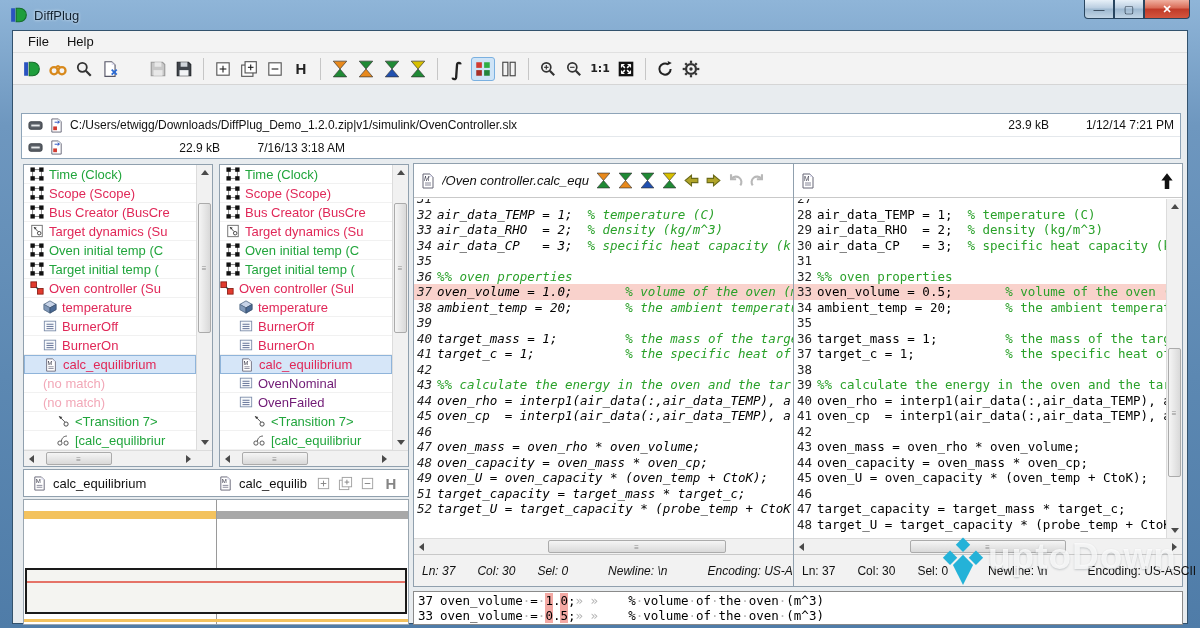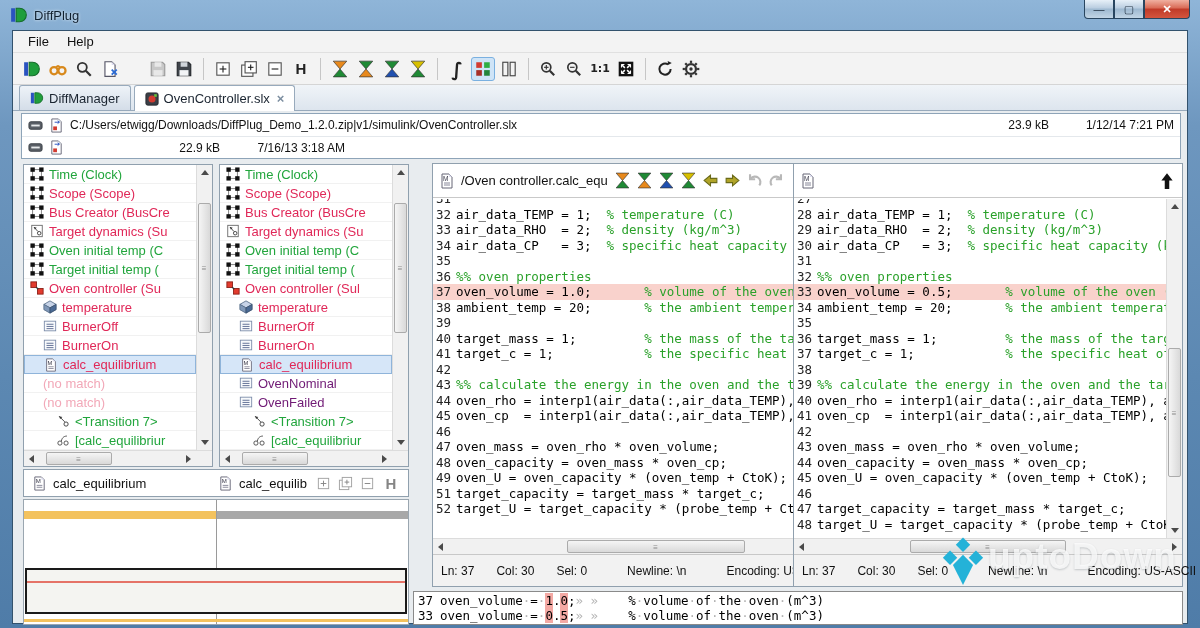--- a/index.html
+++ b/index.html
@@ -63,21 +63,21 @@
   .tri{width:0;height:0;border-style:solid;}
   .tri.up{border-width:0 4px 5px 4px;border-color:transparent transparent #4a4a4a transparent;}
   .tri.dn{border-width:5px 4px 0 4px;border-color:#4a4a4a transparent transparent transparent;}
   .tri.lf{border-width:4px 5px 4px 0;border-color:transparent #4a4a4a transparent transparent;}
   .tri.rt{border-width:4px 0 4px 5px;border-color:transparent transparent transparent #4a4a4a;}
   .vthumb{position:absolute;left:1px;right:1px;background:linear-gradient(90deg,#f5f5f5,#d9d9d9);border:1px solid #ababab;border-radius:2px;}
   .hthumb{position:absolute;top:1px;bottom:1px;background:linear-gradient(180deg,#f5f5f5,#d9d9d9);border:1px solid #ababab;border-radius:2px;}
   .grip{position:absolute;left:50%;top:50%;transform:translate(-50%,-50%);font-size:8px;color:#8a8a8a;letter-spacing:1px;}
   
   .editor{top:132px;height:424px;}
-  .ed1{left:419px;width:448px;}
+  .ed1{left:400px;width:448px;font-style:italic;}
   .ed2{left:780px;width:390px;}
   .edheader{position:absolute;left:0;top:0;right:0;height:34px;border-bottom:1px solid #c9c9c9;display:flex;align-items:center;padding:0 6px;background:#fff;}
   .edheader svg.doc{width:16px;height:16px;margin-right:6px;flex:none;}
   .edtitle{font-size:13px;color:#111;white-space:nowrap;overflow:hidden;}
   .ed1 .edtitle{width:150px;flex:none;}
   .edtools{display:flex;align-items:center;}
   .edtools .tbtn{width:22px;height:22px;margin:0;}
   .edtools .tbtn svg{width:17px;height:17px;}
   .spacer{flex:1;}
   .uparr svg{width:18px;height:18px;}
@@ -342,38 +342,20 @@
                 <line x1="2.9" y1="2.9" x2="4.3" y2="4.3"></line>
                 <line x1="11.7" y1="11.7" x2="13.1" y2="13.1"></line>
                 <line x1="13.1" y1="2.9" x2="11.7" y2="4.3"></line>
                 <line x1="2.9" y1="13.1" x2="4.3" y2="11.7"></line>
               </g>
             </svg>
           </span>
         </span>
       </div>
 
-    <div class="tabbar">
-      <div class="tab">
-        <svg viewBox="0 0 16 16">
-            <rect x="1" y="2" width="3.5" height="12" fill="#2a52c0"></rect>
-            <path d="M5.5 2 h3 a6 6 0 0 1 0 12 h-3 z" fill="#1f9e3c" stroke="#156e2a"></path>
-          </svg>
-        <span>DiffManager</span>
-      </div>
-      <div class="tab active">
-        <svg viewBox="0 0 16 16">
-            <rect x="1" y="1" width="14" height="14" rx="2" fill="#3a3f46" stroke="#23272c"></rect>
-            <circle cx="8" cy="8" r="4" fill="#d23b30"></circle>
-            <rect x="10.5" y="2.5" width="3" height="3" fill="#67c23c"></rect>
-          </svg>
-        <span>OvenController.slx</span>
-        <span class="closex">×</span>
-      </div>
-    </div>
 
     <div class="filebox">
       <div class="frow">
         <svg viewBox="0 0 16 16">
             <rect x="1" y="4" width="14" height="8" rx="2" fill="#5a5f66" stroke="#3a3f45"></rect>
             <rect x="3.5" y="7" width="9" height="2" fill="#e8eaec"></rect>
           </svg>
         <svg viewBox="0 0 16 16">
             <path d="M3 1 h7 l3 3 v11 h-10 z" fill="#fff" stroke="#667"></path>
             <path d="M10 1 l3 3 h-3 z" fill="#ccd5dd"></path>
@@ -645,21 +627,21 @@
               <svg viewBox="0 0 16 16">
                 <rect x="3" y="3" width="10" height="10" fill="none" stroke="#777"></rect>
                 <rect x="0.5" y="0.5" width="5" height="5" fill="#111"></rect>
                 <rect x="10.5" y="0.5" width="5" height="5" fill="#111"></rect>
                 <rect x="0.5" y="10.5" width="5" height="5" fill="#111"></rect>
                 <rect x="10.5" y="10.5" width="5" height="5" fill="#111"></rect>
               </svg>
             </span>
             <span class="tlabel tl-g">Target initial temp (</span>
           </div>
-          <div class="trow" style="padding-left:6px">
+          <div class="trow" style="">
             <span style="display:flex;width:14px;margin-right:5px">
               <svg viewBox="0 0 16 16">
                 <rect x="1" y="1" width="6.5" height="6.5" fill="#e23b2e" stroke="#8a1f16"></rect>
                 <rect x="8.5" y="8.5" width="6.5" height="6.5" fill="#e23b2e" stroke="#8a1f16"></rect>
                 <path d="M7 7 L9.5 9.5" stroke="#333" stroke-width="1.5"></path>
               </svg>
             </span>
             <span class="tlabel tl-r">Oven controller (Sul</span>
           </div>
           <div class="trow" style="padding-left:19px">

